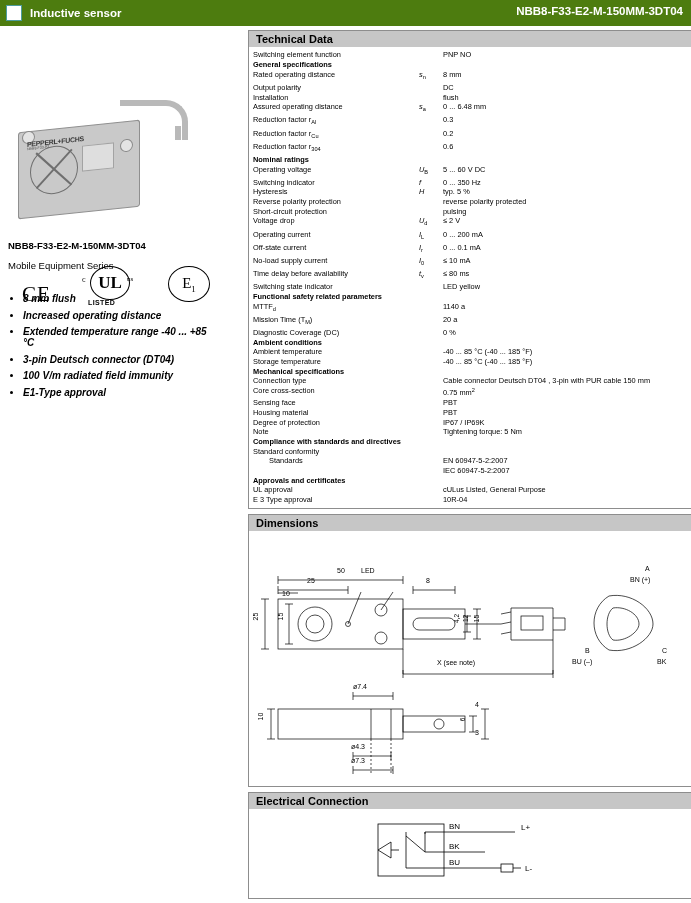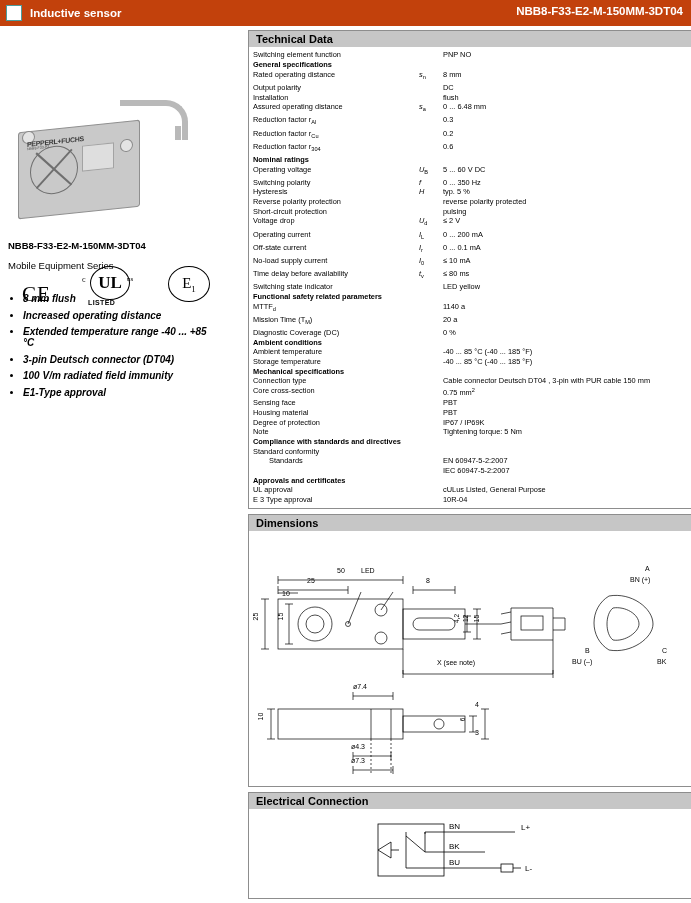--- a/index.html
+++ b/index.html
@@ -8,21 +8,21 @@
     background:#ffffff;
     font-family:"Liberation Sans", sans-serif;
     font-size:8.5px;
     color:#000;
     position:relative;
     overflow:hidden;
   }
   
   .header{
     position:absolute;left:0;top:0;width:691px;height:26px;
-    background:#c2410c;
+    background:#4d7c0f;
     display:flex;align-items:center;
   }
   .header .logo-box{
     width:16px;height:16px;margin-left:6px;margin-right:8px;
     background:#ffffff;border:1px solid #4d9c9c;
     box-sizing:border-box;
   }
   .header .h-title{
     font-size:11.5px;font-weight:bold;color:#ffffff;
   }
@@ -251,21 +251,21 @@
 
       <tr>
             <td class="grp" colspan="3">Nominal ratings</td>
           </tr>
       <tr>
             <td class="lbl">Operating voltage</td>
             <td class="sym">U<span class="sub">B</span></td>
             <td class="val">5 ... 60 V DC</td>
           </tr>
       <tr>
-            <td class="lbl">Switching polarity</td>
+            <td class="lbl">Switching indicator</td>
             <td class="sym">f</td>
             <td class="val">0 ... 350 Hz</td>
           </tr>
       <tr>
             <td class="lbl">Hysteresis</td>
             <td class="sym">H</td>
             <td class="val">typ. 5  %</td>
           </tr>
       <tr>
             <td class="lbl">Reverse polarity protection</td>

